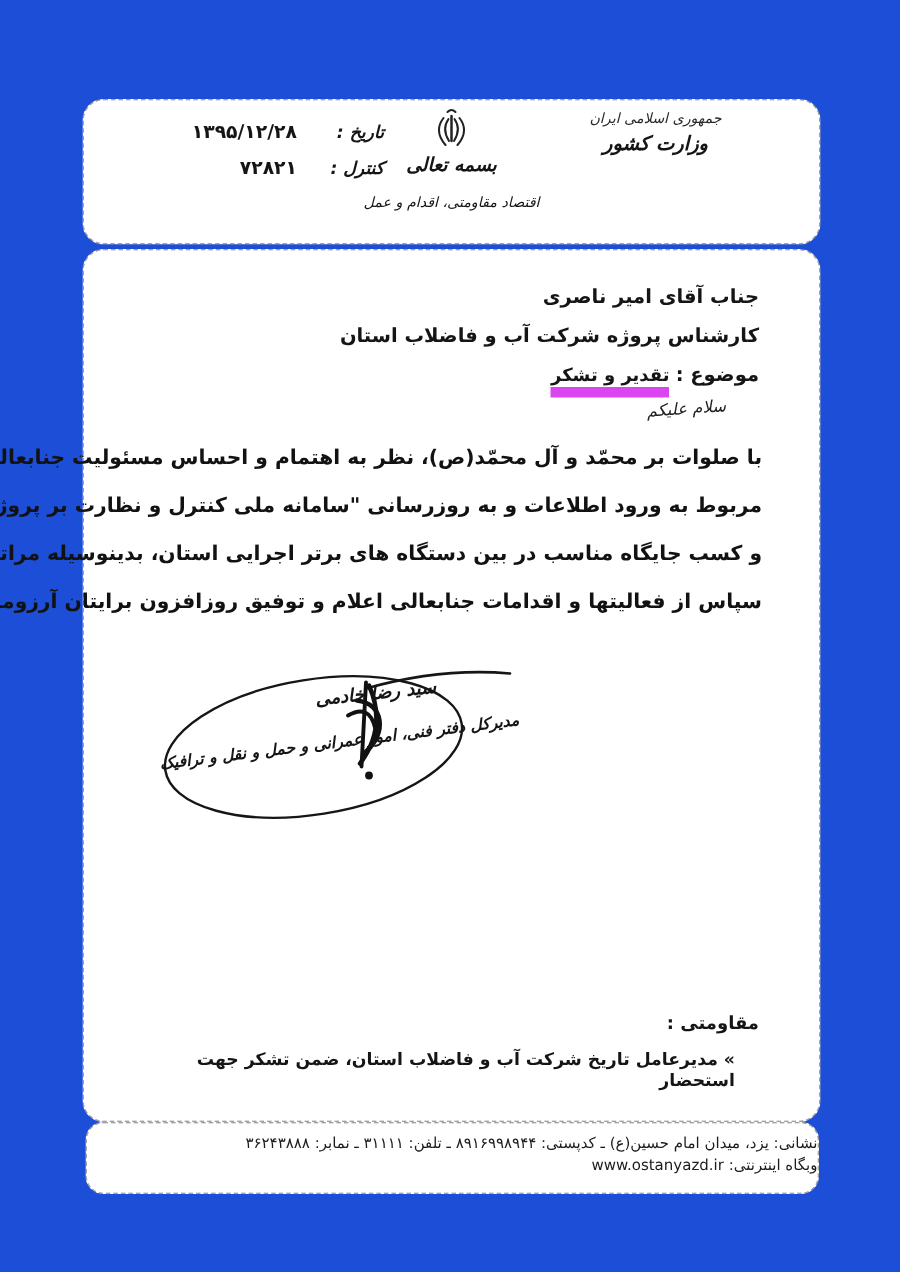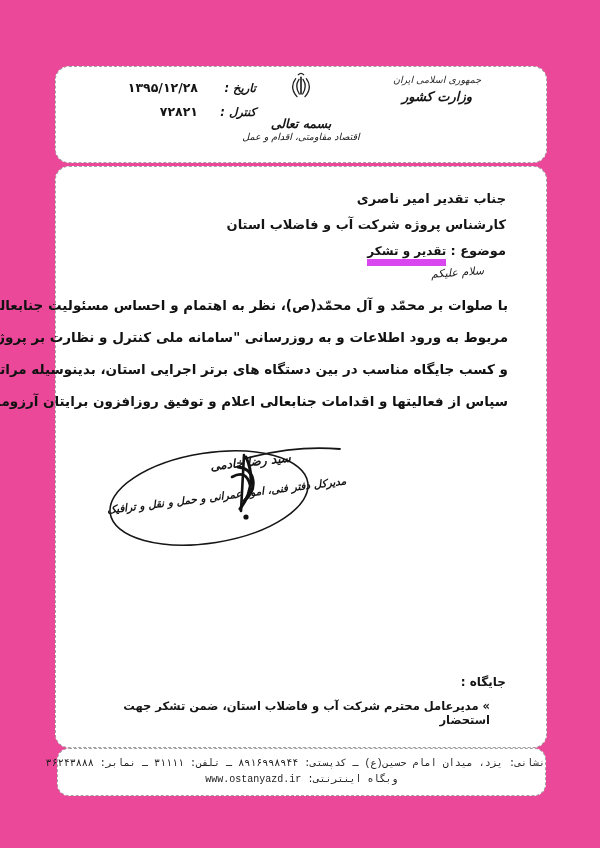--- a/index.html
+++ b/index.html
@@ -1,30 +1,30 @@
 <!DOCTYPE html>
 <html lang="fa"><head>
 <meta charset="utf-8">
 <style>
   html,body{margin:0;padding:0;background:#ffffff;}
   .page{
-    position:relative;width:600px;height:848px;background:#ec4899;overflow:hidden;
+    position:relative;width:600px;height:848px;background:#1d4ed8;overflow:hidden;
     font-family:"DejaVu Sans","Liberation Sans",sans-serif;color:#151515;
   }
   .box{position:absolute;border:1px dashed #a3a3a3;border-radius:14px;background:#fff;}
   
   .header-box{left:55px;top:66px;width:490px;height:95px;}
   .org-col{position:absolute;right:24px;top:7px;width:170px;text-align:center;direction:rtl;}
   .org-country{font-size:9.5px;font-style:italic;color:#2a2a2a;}
   .org-ministry{font-size:13px;font-style:italic;font-weight:600;margin-top:4px;}
   .org-name{font-size:18px;font-style:italic;font-weight:800;margin-top:3px;}
   .center-col{position:absolute;left:50%;transform:translateX(-50%);top:5px;text-align:center;direction:rtl;width:170px;}
   .emblem{display:block;margin:0 auto;}
-  .bismillah{font-size:12.5px;font-style:italic;font-weight:700;margin-top:16px;}
-  .slogan{font-size:9.5px;font-style:italic;margin-top:0;white-space:nowrap;}
+  .bismillah{font-size:12.5px;font-style:italic;font-weight:700;margin-top:2px;}
+  .slogan{font-size:9.5px;font-style:italic;margin-top:13px;white-space:nowrap;}
   .refs-col{position:absolute;left:20px;top:13px;width:180px;direction:rtl;}
   .ref-row{display:flex;align-items:baseline;gap:12px;margin-bottom:9px;}
   .ref-label{font-size:11.5px;font-weight:700;font-style:italic;min-width:46px;white-space:nowrap;}
   .ref-value{font-size:12.5px;font-weight:600;white-space:nowrap;}
   
   .body-box{left:55px;top:166px;width:490px;height:580px;direction:rtl;}
   .recipient-name{position:absolute;top:24px;right:40px;font-size:13px;font-weight:700;}
   .recipient-title{position:absolute;top:50px;right:40px;font-size:13px;font-weight:700;}
   .subject-row{position:absolute;top:76px;right:40px;font-size:13px;}
   .subject-label{font-weight:700;}
@@ -36,21 +36,21 @@
   
   .signature{position:absolute;top:276px;left:38px;width:255px;height:108px;}
   .signature svg{position:absolute;left:0;top:0;}
   .sig-name{position:absolute;top:12px;right:58px;font-size:12px;font-style:italic;font-weight:600;transform:rotate(-6deg);white-space:nowrap;}
   .sig-title{position:absolute;top:46px;right:2px;width:240px;text-align:center;font-size:10.5px;font-style:italic;font-weight:600;transform:rotate(-7deg);white-space:nowrap;}
   
   .cc-block{position:absolute;top:508px;right:40px;left:40px;direction:rtl;}
   .cc-label{font-size:12px;font-weight:700;margin-bottom:10px;}
   .cc-item{font-size:11.5px;font-weight:600;margin-right:16px;}
   
-  .footer-box{left:57px;top:748px;width:487px;height:46px;direction:rtl;text-align:center;border-radius:12px;font-family:Liberation Mono, monospace;}
+  .footer-box{left:57px;top:748px;width:487px;height:46px;direction:rtl;text-align:right;border-radius:12px;}
   .footer-address{font-size:10px;margin-top:8px;color:#1c1c1c;white-space:nowrap;}
   .footer-web{font-size:10px;margin-top:4px;color:#1c1c1c;}
   .footer-web .url{direction:ltr;unicode-bidi:embed;}
 </style>
 </head>
 <body>
 
 <div class="page">
 
   <div class="box header-box">
@@ -80,21 +80,21 @@
       </div>
       <div class="ref-row">
         <span class="ref-label">کنترل :</span>
         <span class="ref-value">۷۲۸۲۱</span>
       </div>
     </div>
   </div>
 
   <div class="box body-box">
 
-    <div class="recipient-name">جناب تقدیر امیر ناصری</div>
+    <div class="recipient-name">جناب آقای امیر ناصری</div>
     <div class="recipient-title">کارشناس پروژه شرکت آب و فاضلاب استان</div>
 
     <div class="subject-row">
       <span class="subject-label">موضوع :</span>
       <span> </span>
       <span class="subject-value">تقدیر و تشکر</span>
     </div>
 
     <div class="salutation">سلام علیکم</div>
 
@@ -113,22 +113,22 @@
         <path d="M144 24 C162 26 164 46 150 58" stroke="#111" stroke-width="3" stroke-linecap="round"></path>
         <path d="M150 12 L147 68" stroke="#111" stroke-width="2.6" stroke-linecap="round"></path>
         <path d="M138 34 q14 -8 18 8" stroke="#111" stroke-width="2.6" stroke-linecap="round"></path>
         <circle cx="152" cy="74" r="2.6" fill="#111"></circle>
       </svg>
       <div class="sig-name">سید رضا خادمی</div>
       <div class="sig-title">مدیرکل دفتر فنی، امور عمرانی و حمل و نقل و ترافیک</div>
     </div>
 
     <div class="cc-block">
-      <div class="cc-label">جایگاه :</div>
-      <div class="cc-item">» مدیرعامل محترم شرکت آب و فاضلاب استان، ضمن تشکر جهت استحضار</div>
+      <div class="cc-label">مقاومتی :</div>
+      <div class="cc-item">» مدیرعامل تاریخ شرکت آب و فاضلاب استان، ضمن تشکر جهت استحضار</div>
     </div>
   </div>
 
   <div class="box footer-box">
     <div class="footer-address">نشانی: یزد، میدان امام حسین(ع) ـ کدپستی: ۸۹۱۶۹۹۸۹۴۴ ـ تلفن: ۳۱۱۱۱ ـ نمابر: ۳۶۲۴۳۸۸۸</div>
     <div class="footer-web">
       <span>وبگاه اینترنتی:</span>
       <span> </span>
       <span class="url">www.ostanyazd.ir</span>
     </div>

